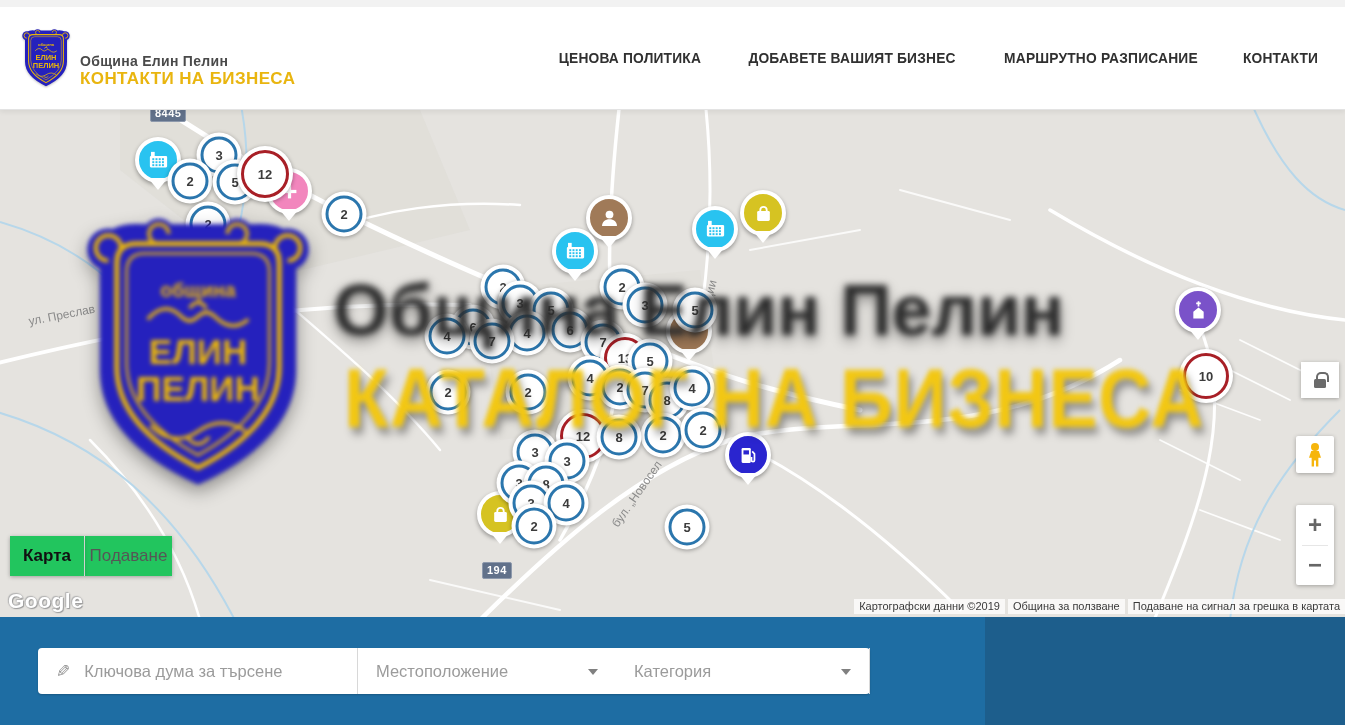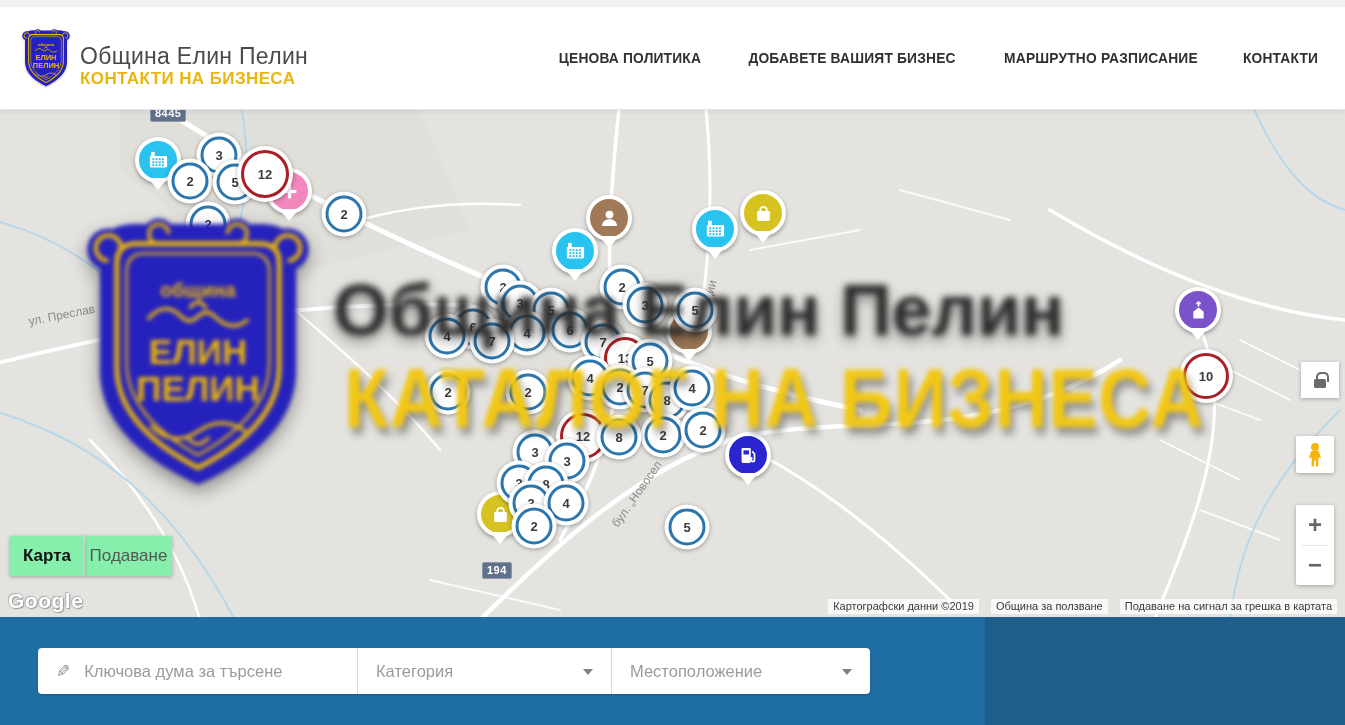--- a/index.html
+++ b/index.html
@@ -6,21 +6,21 @@
   *{box-sizing:border-box;font-family:"Liberation Sans",sans-serif;}
   #page{position:relative;width:1345px;height:725px;overflow:hidden;background:#e5e3df;}
 
   
   #header{position:absolute;left:0;top:0;width:1345px;height:110px;background:#fff;
           border-top:7px solid #f2f2f2;border-bottom:1px solid #e3e3e3;
           box-shadow:0 2px 5px rgba(0,0,0,.07);z-index:40;display:flex;align-items:center;}
   .logo-wrap{display:flex;align-items:flex-end;margin-left:22px;}
   .logo-emblem{width:48px;height:62px;filter:drop-shadow(0 1px 1px rgba(0,0,0,.25));}
   .logo-text{margin-left:10px;line-height:1.15;}
-  .logo-title{font-size:23px;font-weight:normal;color:#4a4a4a;letter-spacing:.3px;}
+  .logo-title{font-size:14px;font-weight:bold;color:#4a4a4a;letter-spacing:.3px;}
   .logo-subtitle{font-size:17px;font-weight:bold;color:#e9b50f;letter-spacing:.4px;}
   #nav{margin-left:auto;margin-right:25px;display:flex;gap:38px;}
   #nav a{font-size:14.5px;font-weight:bold;color:#303030;text-decoration:none;letter-spacing:.2px;
          transform:scaleX(.95);cursor:pointer;white-space:nowrap;}
 
   
   #map{position:absolute;left:0;top:110px;width:1345px;height:507px;background:#e5e3df;overflow:hidden;}
   #map-canvas{position:absolute;left:0;top:0;z-index:1;}
 
   .road-label{position:absolute;z-index:3;background:#61718a;color:#fff;font-size:11px;font-weight:bold;
@@ -43,27 +43,27 @@
   #wm-emblem{position:absolute;left:85px;top:103px;width:226px;height:280px;z-index:10;
              filter:blur(2.2px) drop-shadow(0 7px 9px rgba(0,0,0,.4));}
   #wm-title{position:absolute;left:333px;top:158px;z-index:10;font-size:73px;font-weight:bold;color:#2e2e2e;
             white-space:nowrap;filter:blur(3.2px);text-shadow:0 5px 12px rgba(0,0,0,.45);letter-spacing:0px;transform:scaleX(.98);transform-origin:left;}
   #wm-subtitle{position:absolute;left:344px;top:243px;z-index:10;font-size:79px;font-weight:bold;color:#f2c713;
             white-space:nowrap;filter:blur(2.4px);text-shadow:4px 6px 8px rgba(0,0,0,.4);
             transform:scaleX(.93) scaleY(1.05);transform-origin:left;letter-spacing:1px;}
 
   
   #maptype{position:absolute;left:10px;top:426px;z-index:20;display:flex;}
-  .mt-btn{height:40px;background:#86efac;display:flex;align-items:center;justify-content:center;
+  .mt-btn{height:40px;background:#22c55e;display:flex;align-items:center;justify-content:center;
           font-size:17px;cursor:pointer;box-shadow:0 1px 4px rgba(0,0,0,.3);}
   #mt-map{width:74px;font-weight:bold;color:#111;z-index:2;}
   #mt-sat{width:88px;color:#565656;border-left:1px solid #eee;}
   #google-logo{position:absolute;left:8px;bottom:4px;z-index:20;font-size:21px;font-weight:bold;color:#fff;
                letter-spacing:.5px;text-shadow:0 0 2px #9a9a9a,1px 1px 1px #9a9a9a,-1px -1px 1px #bbb;cursor:pointer;}
-  #attribution{position:absolute;right:8px;bottom:3px;z-index:20;display:flex;gap:12px;font-size:11px;color:#3a3a3a;}
+  #attribution{position:absolute;right:0;bottom:3px;z-index:20;display:flex;gap:3px;font-size:11px;color:#3a3a3a;}
   #attribution span{background:rgba(255,255,255,.75);padding:1px 5px 2px;white-space:nowrap;}
   .attr-link{cursor:pointer;}
   #lock-btn{position:absolute;right:6px;top:252px;z-index:20;width:38px;height:36px;background:#fff;
             box-shadow:0 1px 4px rgba(0,0,0,.3);display:flex;align-items:center;justify-content:center;cursor:pointer;}
   .lock-body{position:relative;width:12px;height:9px;background:#6b6b6b;border-radius:1.5px;margin-top:6px;}
   .lock-body::before{content:"";position:absolute;left:1.5px;top:-7px;width:9px;height:8px;
             border:2px solid #6b6b6b;border-bottom:none;border-radius:5px 5px 0 0;}
   #pegman-btn{position:absolute;right:11px;top:326px;z-index:20;width:38px;height:37px;background:#fff;border-radius:2px;
             box-shadow:0 1px 4px rgba(0,0,0,.3);display:flex;align-items:center;justify-content:center;cursor:grab;}
   .pegman{position:relative;width:16px;height:24px;}
@@ -489,25 +489,25 @@
     </div>
   </div>
 
   <div id="searchbar">
     <div class="right-panel"></div>
     <div id="fields">
       <div class="field" id="f-keyword">
         <span class="pencil">✎</span>
         <input id="keyword-input" value="" placeholder="Ключова дума за търсене" style="">
       </div>
+      <div class="field" id="f-location">
+        <span class="dd-label">Местоположение</span>
+        <span class="caret"></span>
+      </div>
       <div class="field" id="f-category">
         <span class="dd-label">Категория</span>
         <span class="caret"></span>
       </div>
-      <div class="field" id="f-location">
-        <span class="dd-label">Местоположение</span>
-        <span class="caret"></span>
-      </div>
     </div>
 
   </div>
 
 </div>
 
 </body></html>

